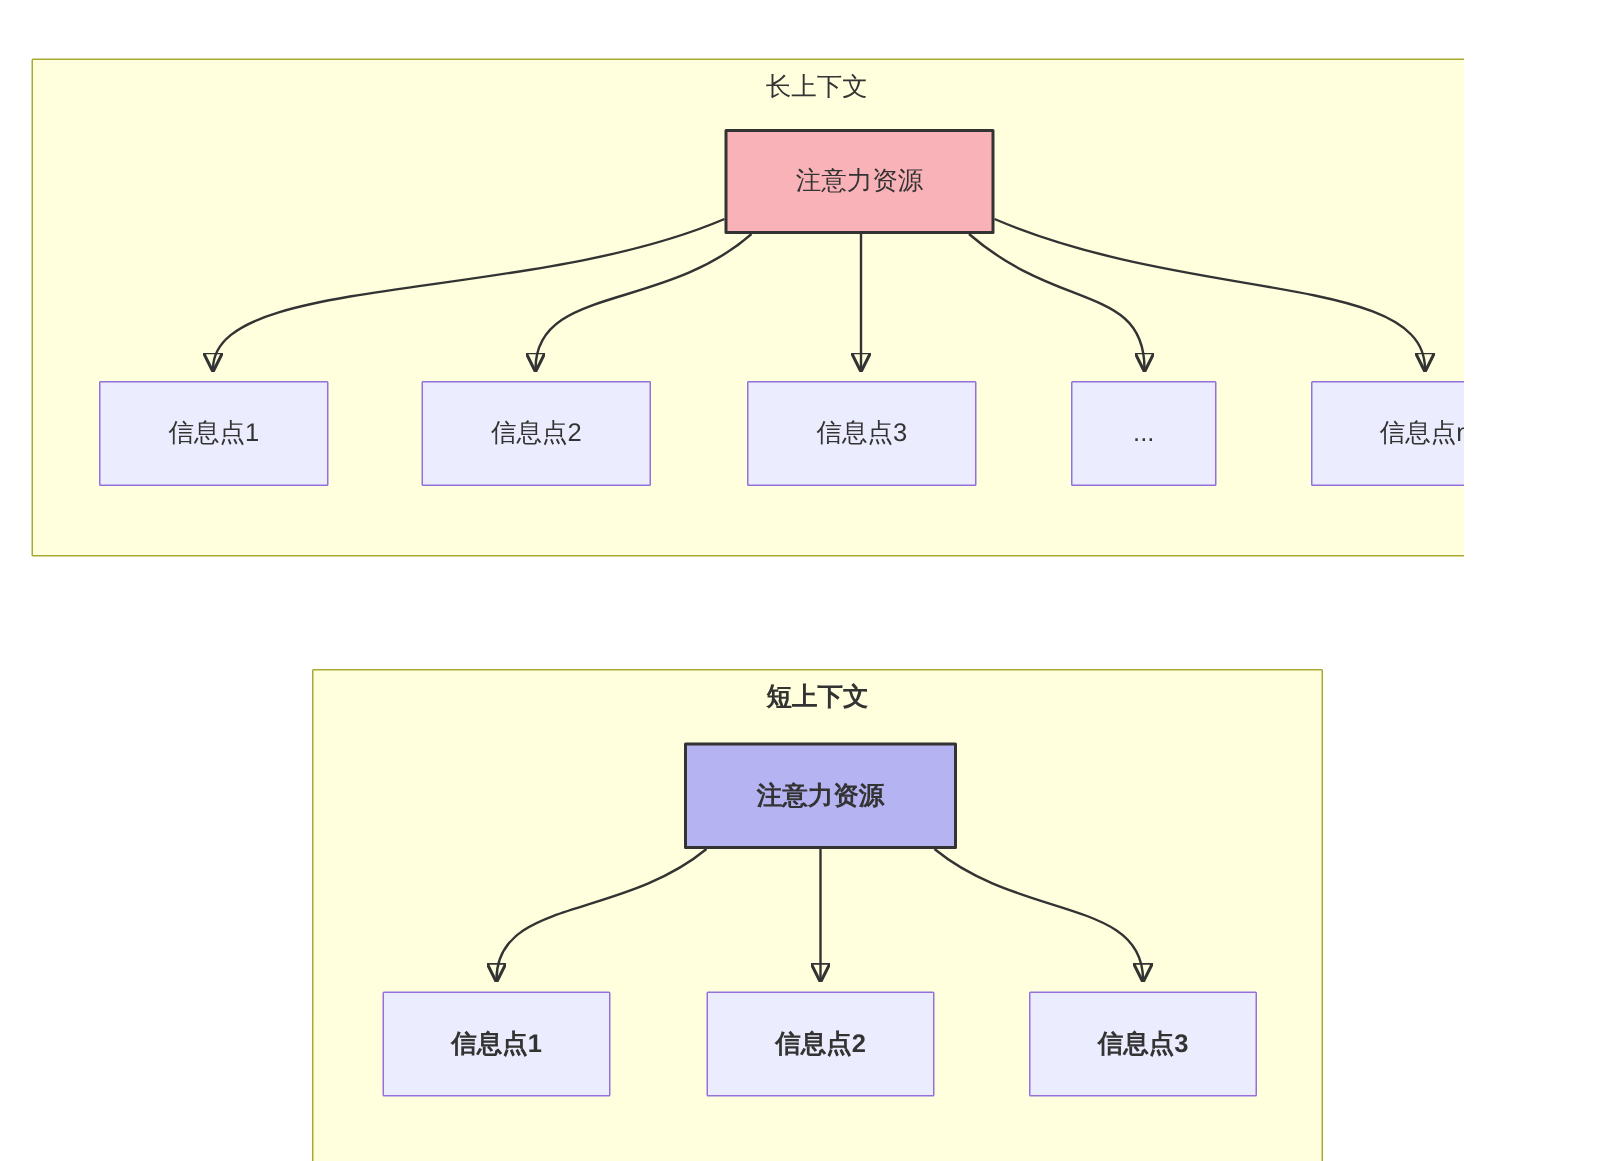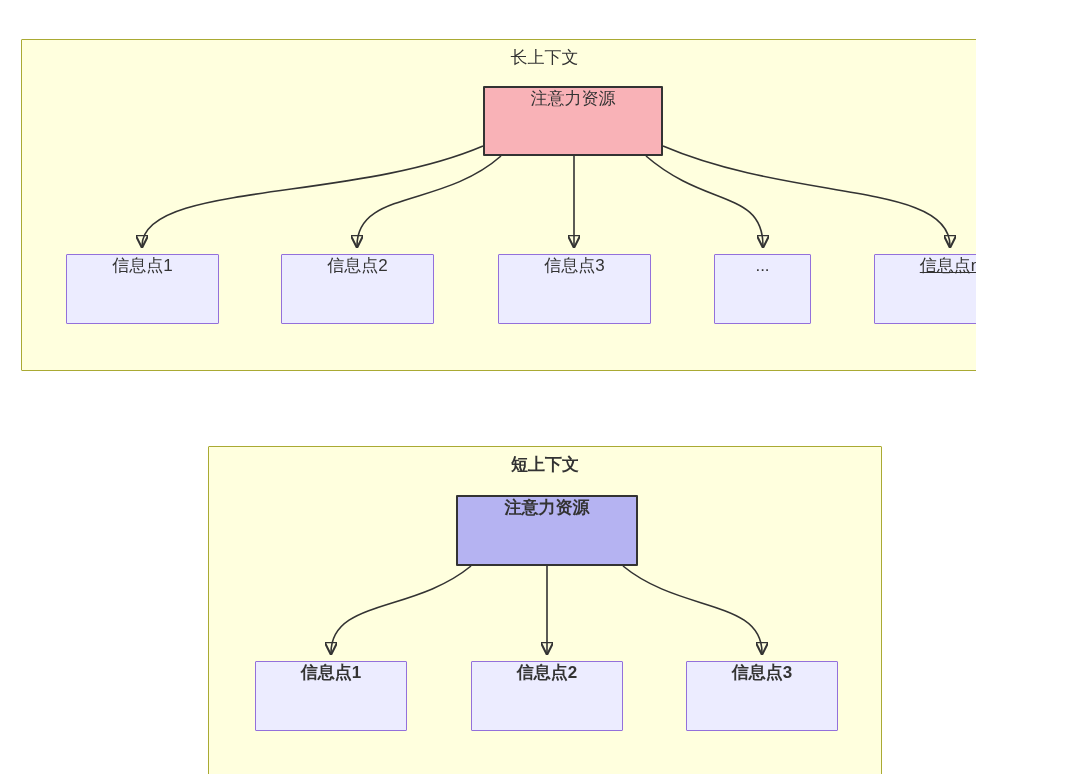--- a/index.html
+++ b/index.html
@@ -51,20 +51,21 @@
     pointer-events: none;
   }
   .edges path {
     fill: none;
     stroke: var(--line-color);
     stroke-width: 1.6px;
   }
   .node {
     position: absolute;
     display: flex;
+    align-items: center;
     justify-content: center;
     font-size: 17px;
     line-height: 22px;
     color: var(--text-color);
     text-align: center;
   }
   .node.info {
     background: var(--node-fill);
     border: 1.5px solid var(--node-border);
     border-radius: 1px;
@@ -107,21 +108,21 @@
     </div>
     <div class="node info" style="left:259px; top:214px; width:153px; height:70px;">
       <span>信息点2</span>
     </div>
     <div class="node info" style="left:476px; top:214px; width:153px; height:70px;">
       <span>信息点3</span>
     </div>
     <div class="node info" style="left:692px; top:214px; width:97px; height:70px;">
       <span>...</span>
     </div>
-    <div class="node info" style="left:852px; top:214px; width:152px; height:70px;text-decoration:underline;">
+    <div class="node info" style="left:852px; top:214px; width:152px; height:70px;">
       <span>信息点n</span>
     </div>
   </section>
 
   <section class="cluster" style="left:208px; top:429px; width:674px; height:332px;font-weight:bold;">
 
     <div class="cluster-title">短上下文</div>
 
     <svg class="edges" width="674" height="332" viewBox="0 0 674 332">
       <defs>

